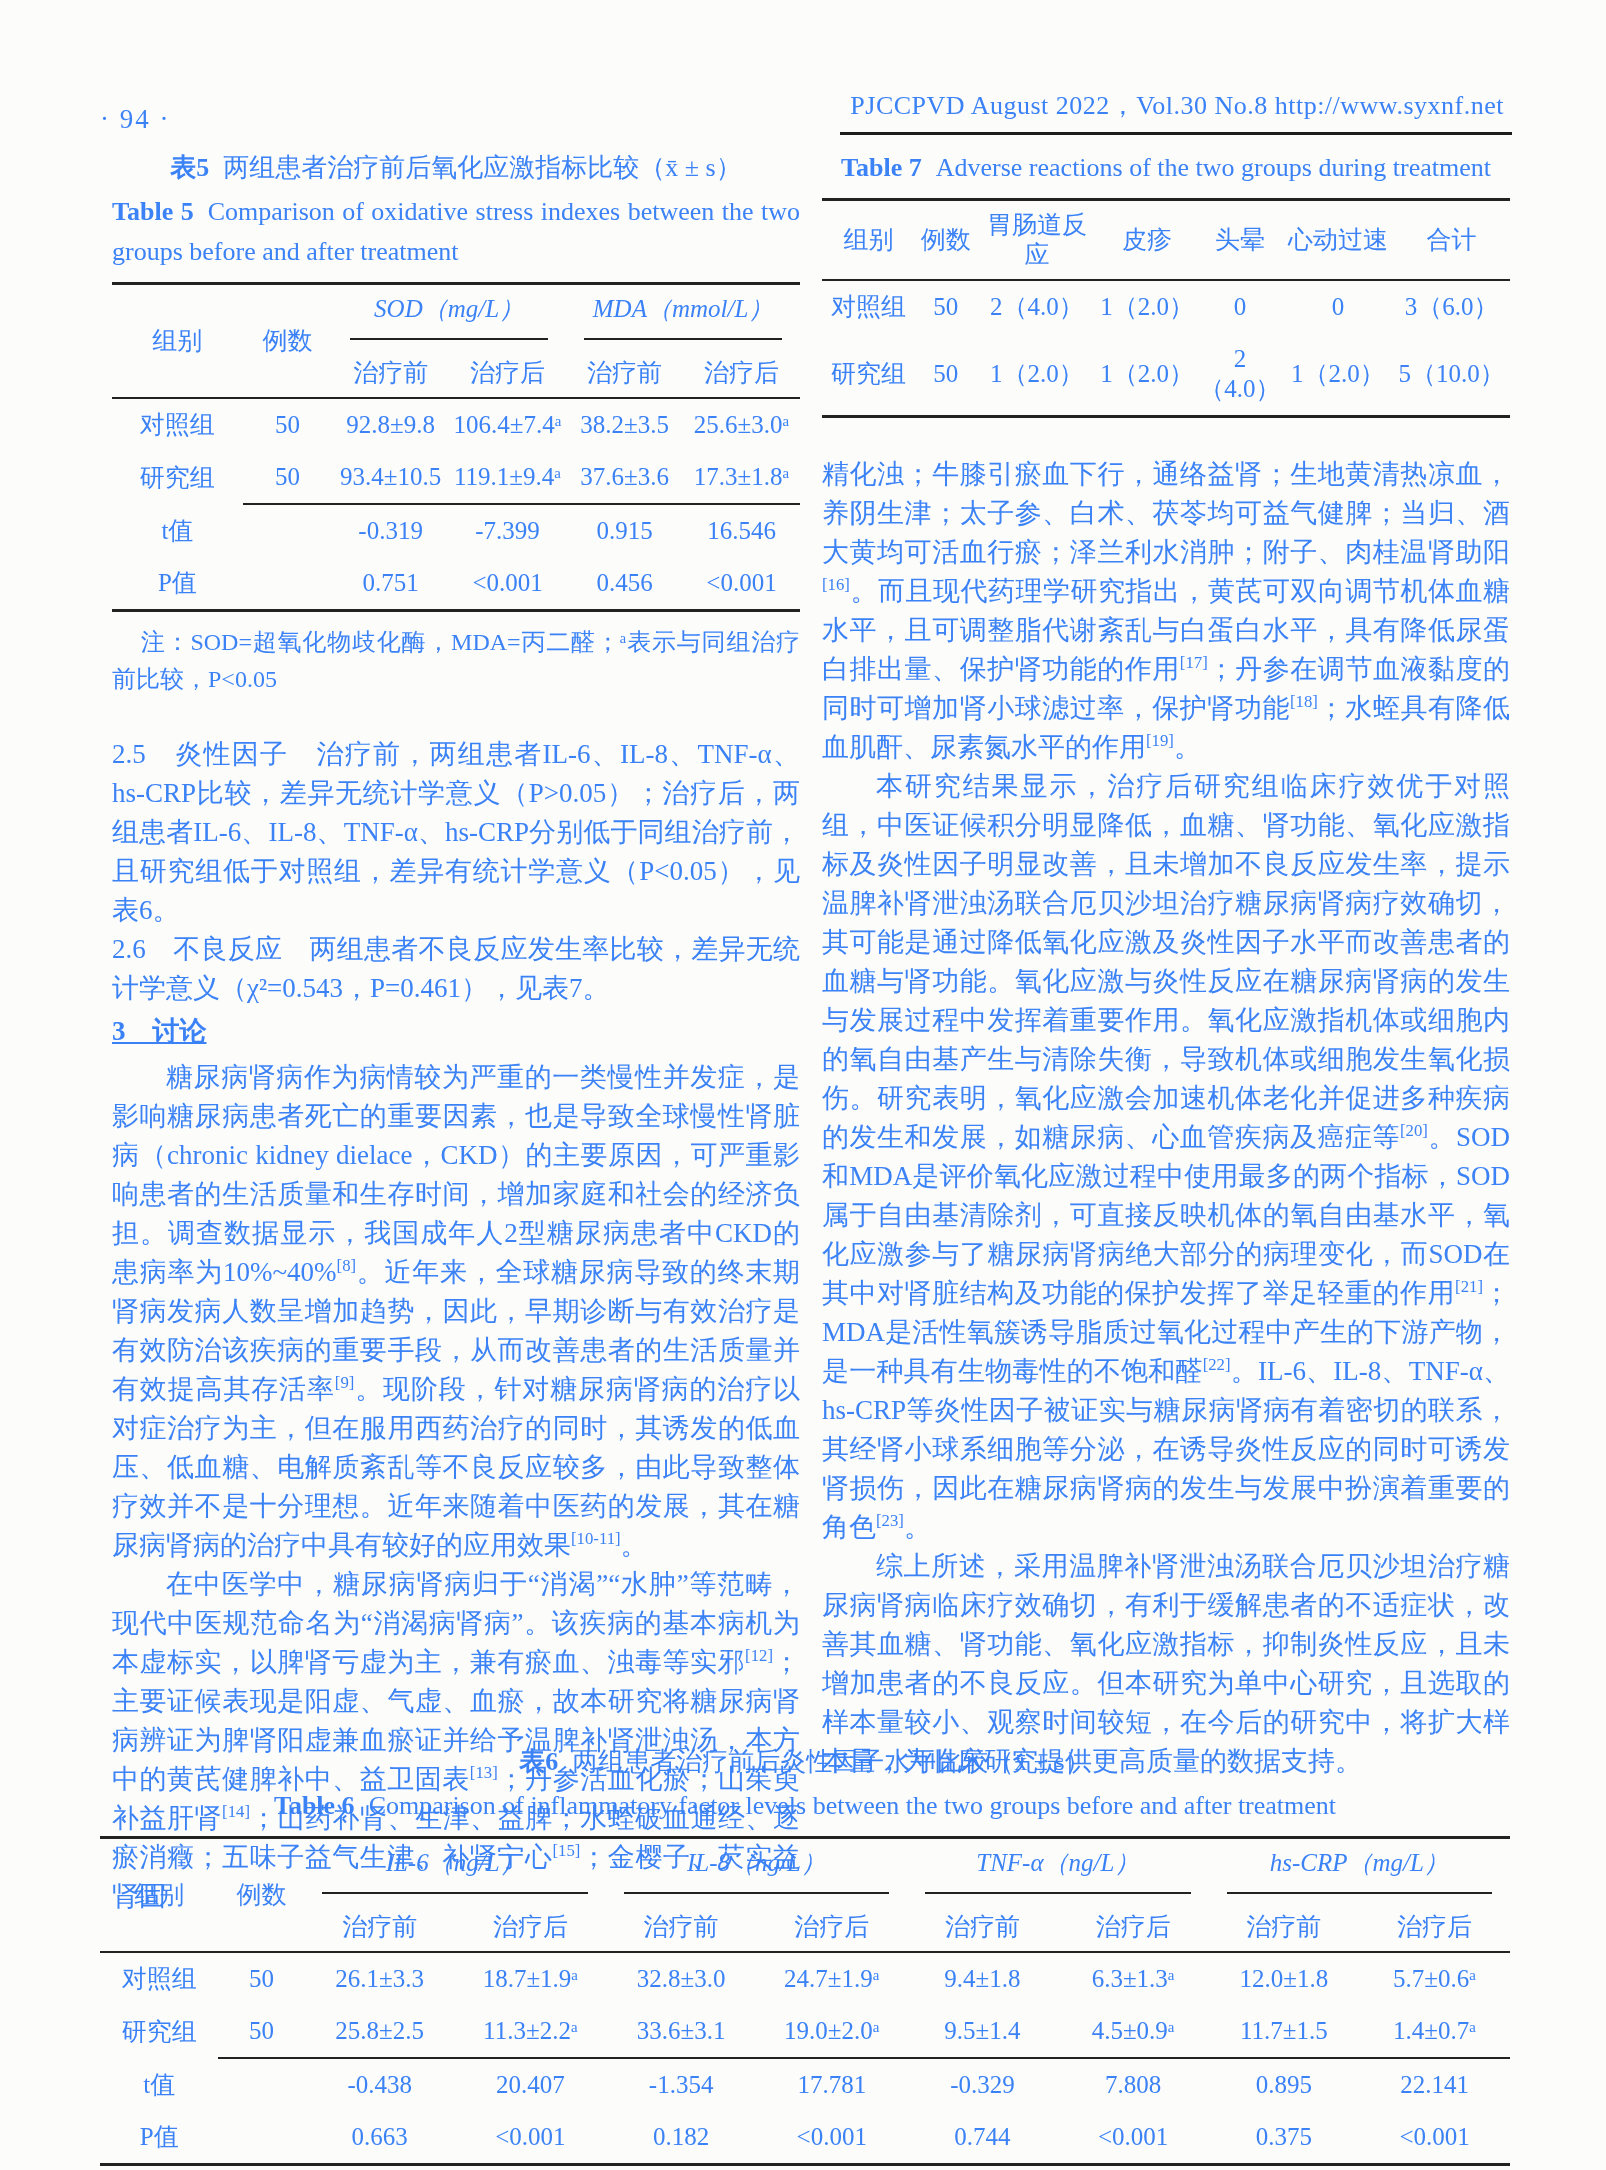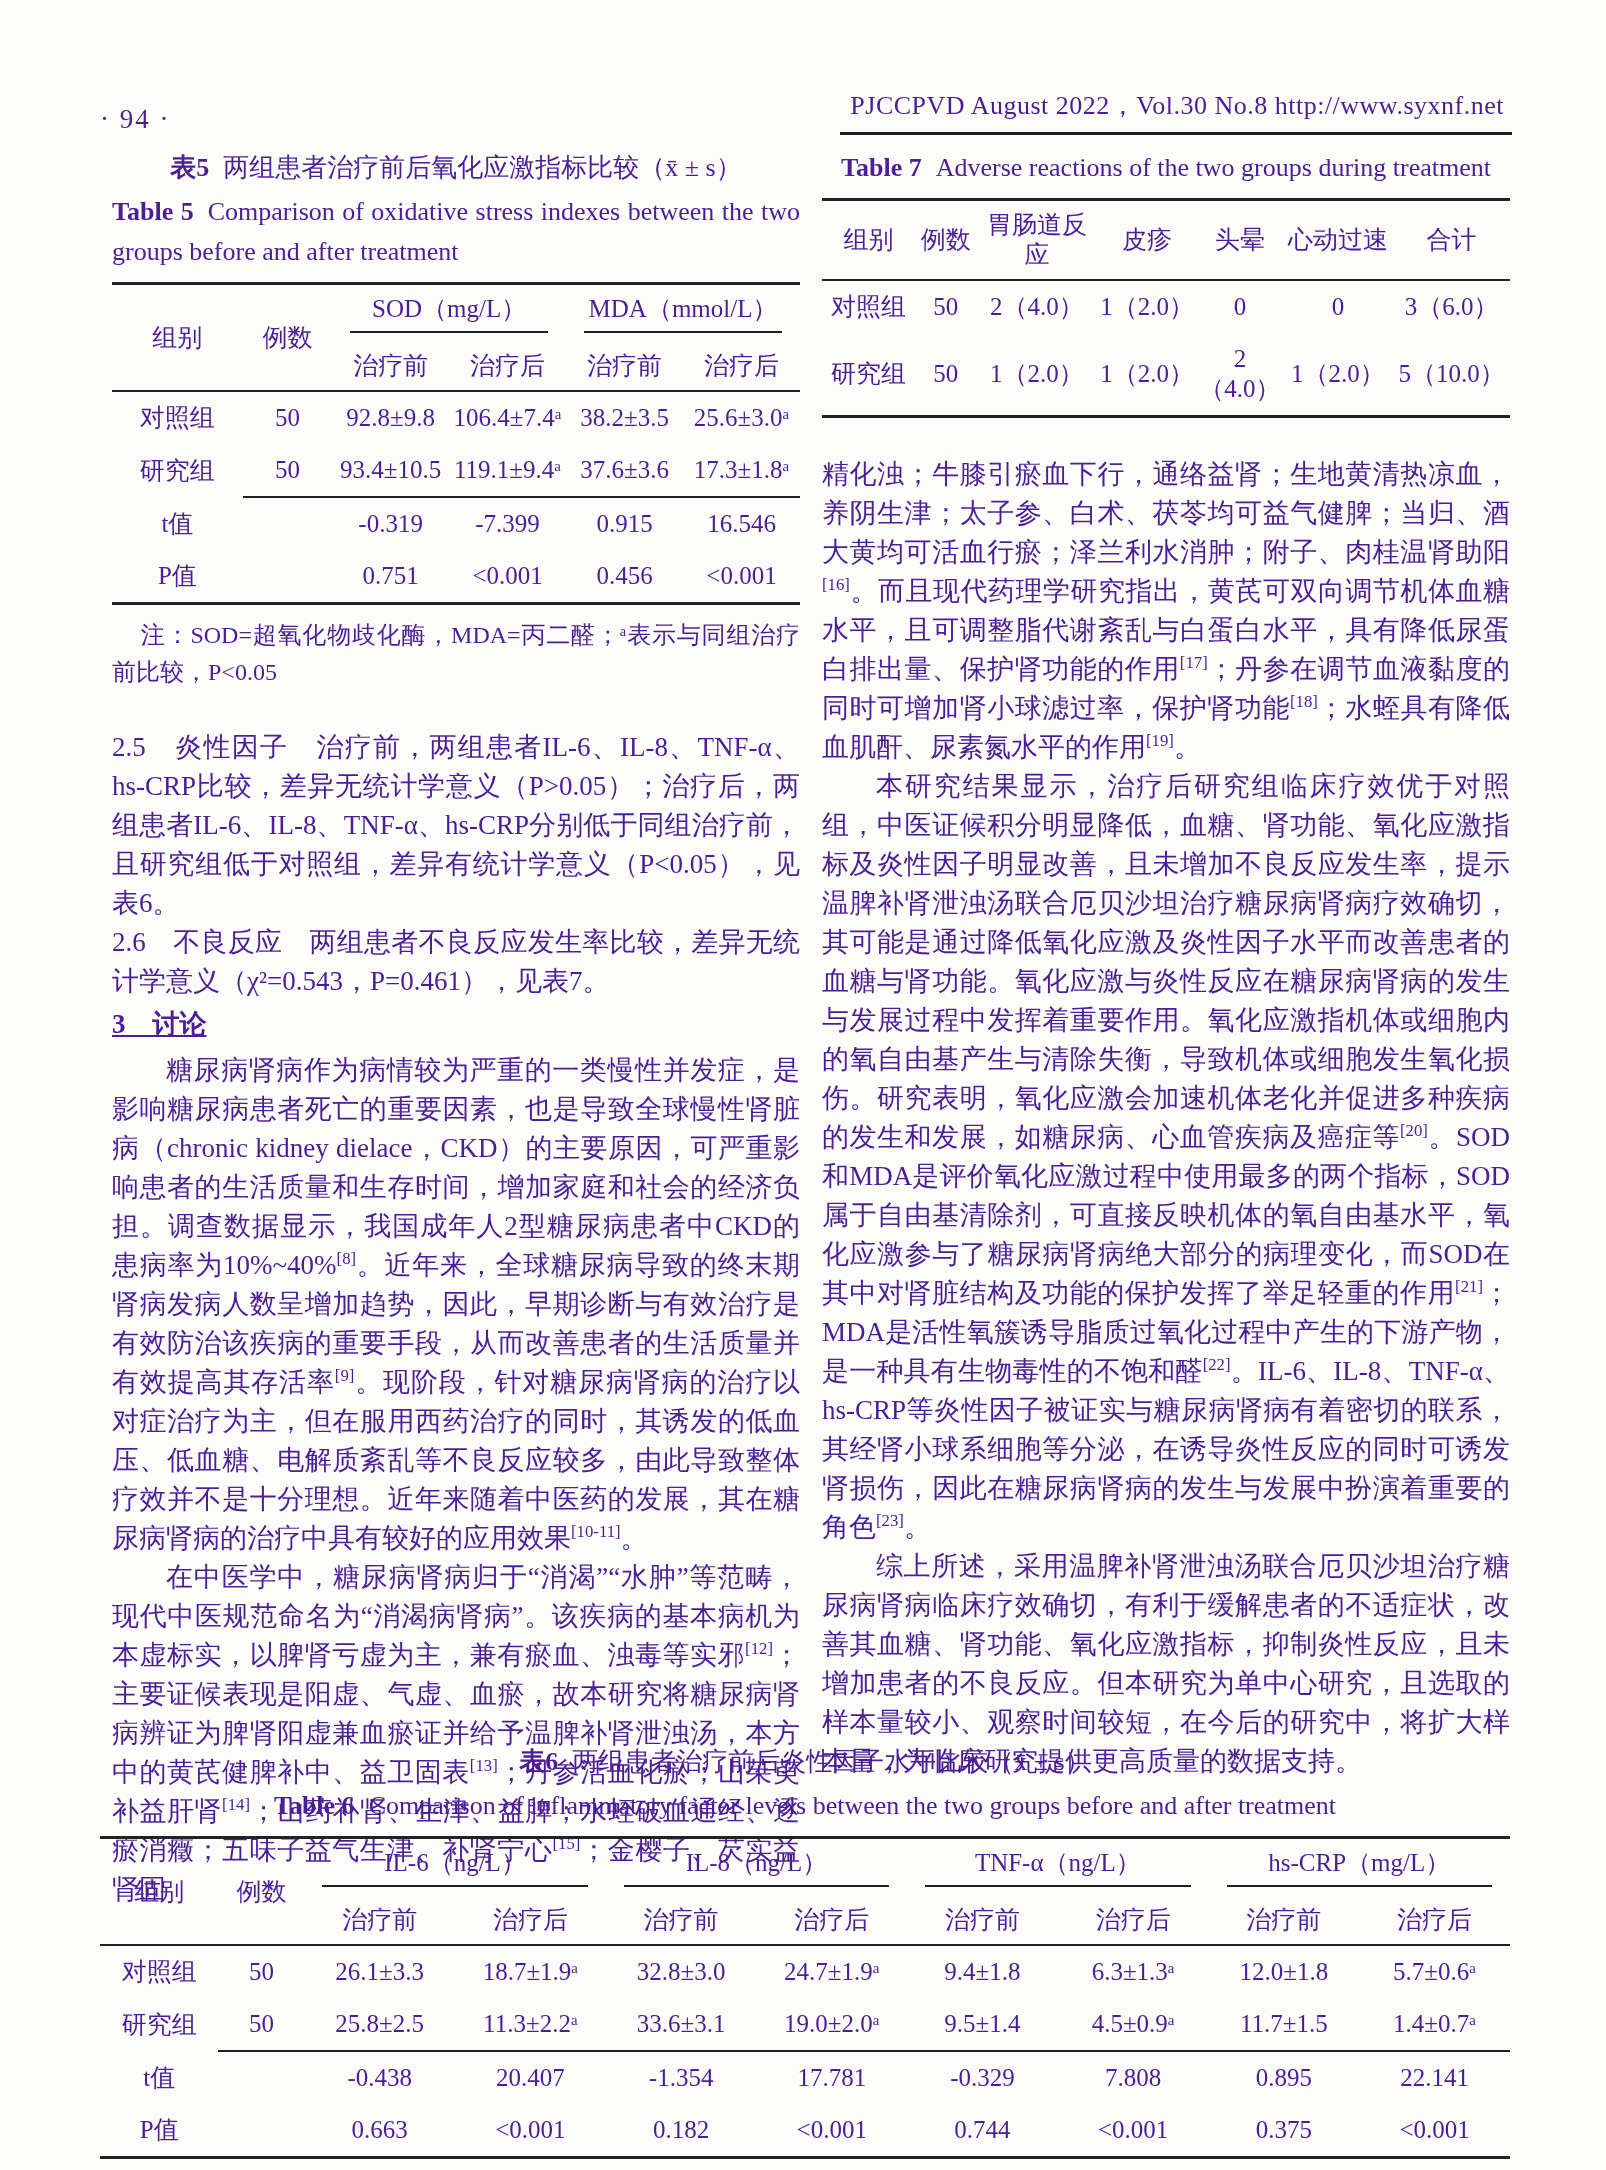--- a/index.html
+++ b/index.html
@@ -1,21 +1,21 @@
 <!DOCTYPE html>
 <html><head>
 <meta charset="utf-8">
 <style>
   html,body{margin:0;padding:0;background:#d9d9d6;}
   .page{
     position:relative;
     width:1606px;height:2170px;
     margin:0 auto;
     background:#fcfcfa;
-    color:#4c1d95;
+    color:#3b82f6;
     font-family:"Liberation Serif","DejaVu Serif",serif;
     overflow:hidden;
   }
   
   .header-row{
     position:absolute;left:100px;right:94px;top:88px;
     display:flex;justify-content:space-between;align-items:flex-end;
   }
   .page-num{font-size:27px;letter-spacing:2px;}
   .journal-ref{
@@ -40,21 +40,21 @@
   
   table{border-collapse:collapse;width:100%;table-layout:fixed;}
   th,td{
     font-weight:normal;font-size:25px;line-height:30px;
     text-align:center;vertical-align:middle;padding:9px 2px;
   }
   .bt-thick{border-top:3px solid #222;}
   .bb-thick{border-bottom:3px solid #222;}
   .bb-thin{border-bottom:2px solid #222;}
   .pt-thin{border-top:2px solid #222;}
-  .grp-underline{display:block;border-bottom:2px solid #222;margin:0 16px;padding-bottom:7px;}
+  .grp-underline{display:block;border-bottom:2px solid #222;margin:0 16px;padding-bottom:14px;font-style:italic;}
   td.data-cell{padding:11px 2px;}
   .tbl-note{font-size:24px;line-height:37px;text-indent:1.2em;text-align:justify;margin:12px 0 0 0;}
 
   
   .para{font-size:27px;line-height:39px;text-align:justify;margin:0;}
   .para.indent{text-indent:2em;}
   .para sup{font-size:.62em;line-height:0;vertical-align:super;}
   .sec-heading{font-size:27px;line-height:42px;font-weight:bold;margin:2px 0 0 0;text-decoration:underline;}
   .gap-top{margin-top:37px;}
   .gap-top-sm{margin-top:6px;}

